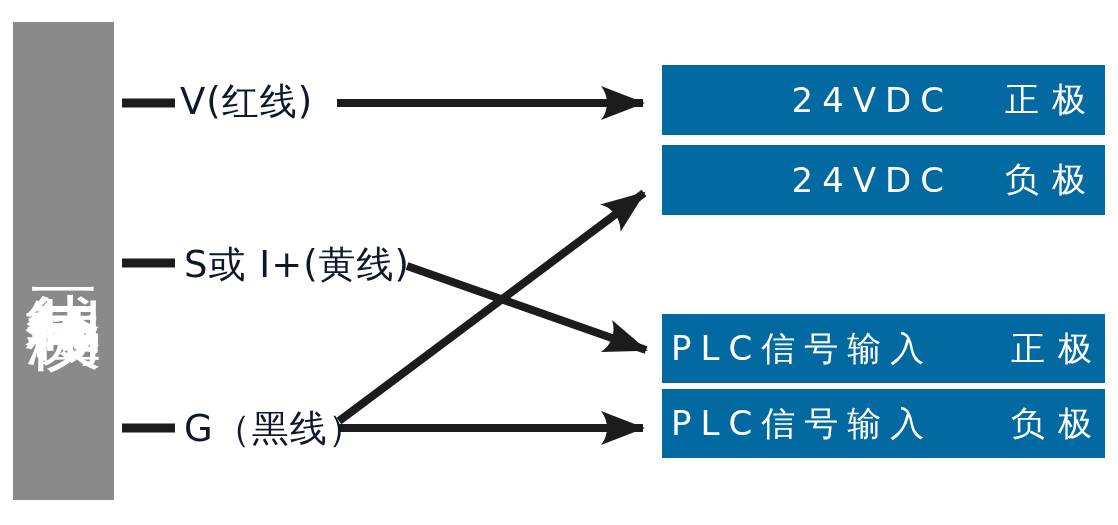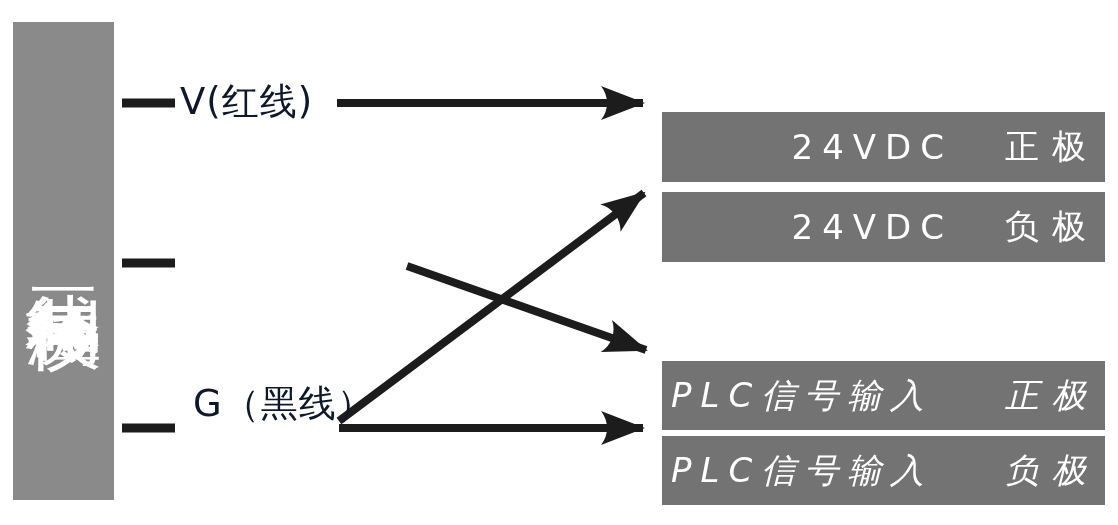--- a/index.html
+++ b/index.html
@@ -22,33 +22,33 @@
     transform:scaleX(1.38);transform-origin:center;
     white-space:nowrap;font-weight:500;
   }
   
   .wire-label{
     position:absolute;color:#0f172a;font-size:37px;line-height:1.15;
     white-space:nowrap;font-weight:500;letter-spacing:1px;
   }
   .wire-v{left:180px;top:81px;}
   .wire-s{left:184px;top:244px;}
-  .wire-g{left:184px;top:383px;margin-left:9px;}
+  .wire-g{left:184px;top:408px;}
   
   .term{
-    position:absolute;left:662px;width:443px;background:#737373;
+    position:absolute;left:662px;width:443px;background:#0369a1;
     color:#ffffff;font-size:34px;display:flex;align-items:center;
-    box-sizing:border-box;white-space:nowrap;margin-top:47px;
+    box-sizing:border-box;white-space:nowrap;
   }
   .term-1{top:65px;height:70px;}
   .term-2{top:145px;height:70px;}
   .term-3{top:314px;height:69px;}
   .term-4{top:389px;height:69px;}
   .term.right-align{justify-content:flex-end;gap:52px;padding-right:6px;}
-  .term.split{justify-content:space-between;padding-left:9px;padding-right:6px;font-style:italic;}
+  .term.split{justify-content:space-between;padding-left:9px;}
   .term .t-name{letter-spacing:9px;}
   .term .t-pol{letter-spacing:13px;}
   
   .wiring{position:absolute;left:0;top:0;width:1118px;height:525px;}
   .wiring line{stroke:#1c1c1c;stroke-width:8;}
   .wiring .stub{stroke-width:9;}
 </style>
 </head>
 <body>
 
@@ -69,20 +69,21 @@
     <line class="stub" x1="122" y1="263" x2="175" y2="263"></line>
     <line class="stub" x1="122" y1="428" x2="175" y2="428"></line>
 
     <line x1="337" y1="103" x2="643" y2="103" marker-end="url(#ah)"></line>
     <line x1="407" y1="266" x2="646" y2="350" marker-end="url(#ah)"></line>
     <line x1="339" y1="421" x2="644" y2="193" marker-end="url(#ah)"></line>
     <line x1="339" y1="428" x2="643" y2="428" marker-end="url(#ah)"></line>
   </svg>
 
   <div class="wire-label wire-v">V(红线)</div>
+  <div class="wire-label wire-s">S或 I+(黄线)</div>
   <div class="wire-label wire-g">G（黑线）</div>
 
   <div class="term term-1 right-align">
     <span class="t-name">24VDC</span>
     <span class="t-pol">正极</span>
   </div>
   <div class="term term-2 right-align">
     <span class="t-name">24VDC</span>
     <span class="t-pol">负极</span>
   </div>

